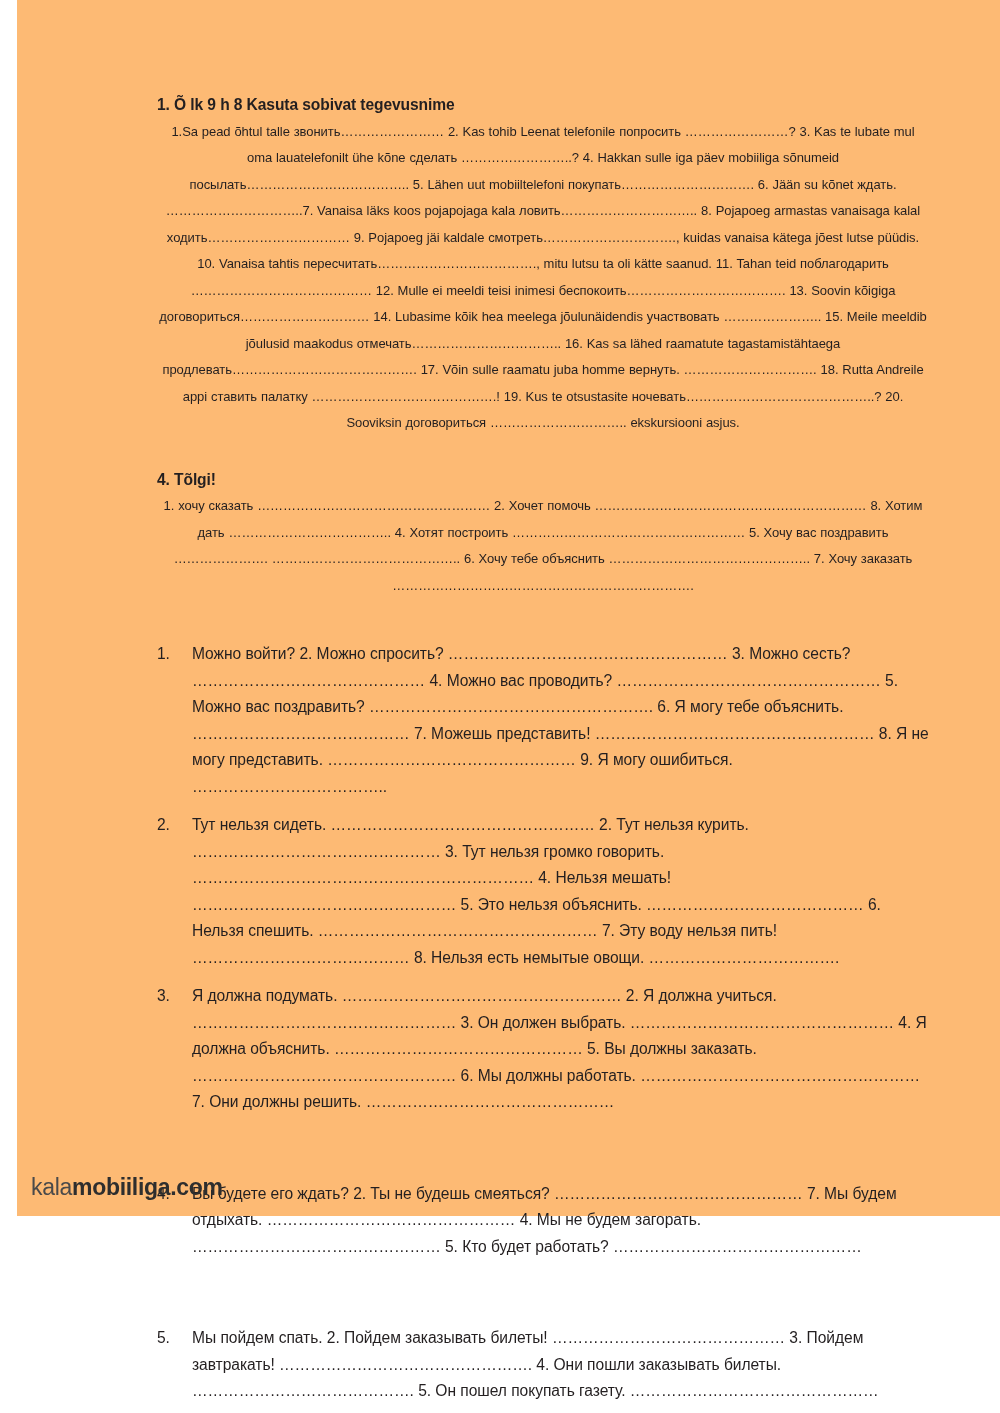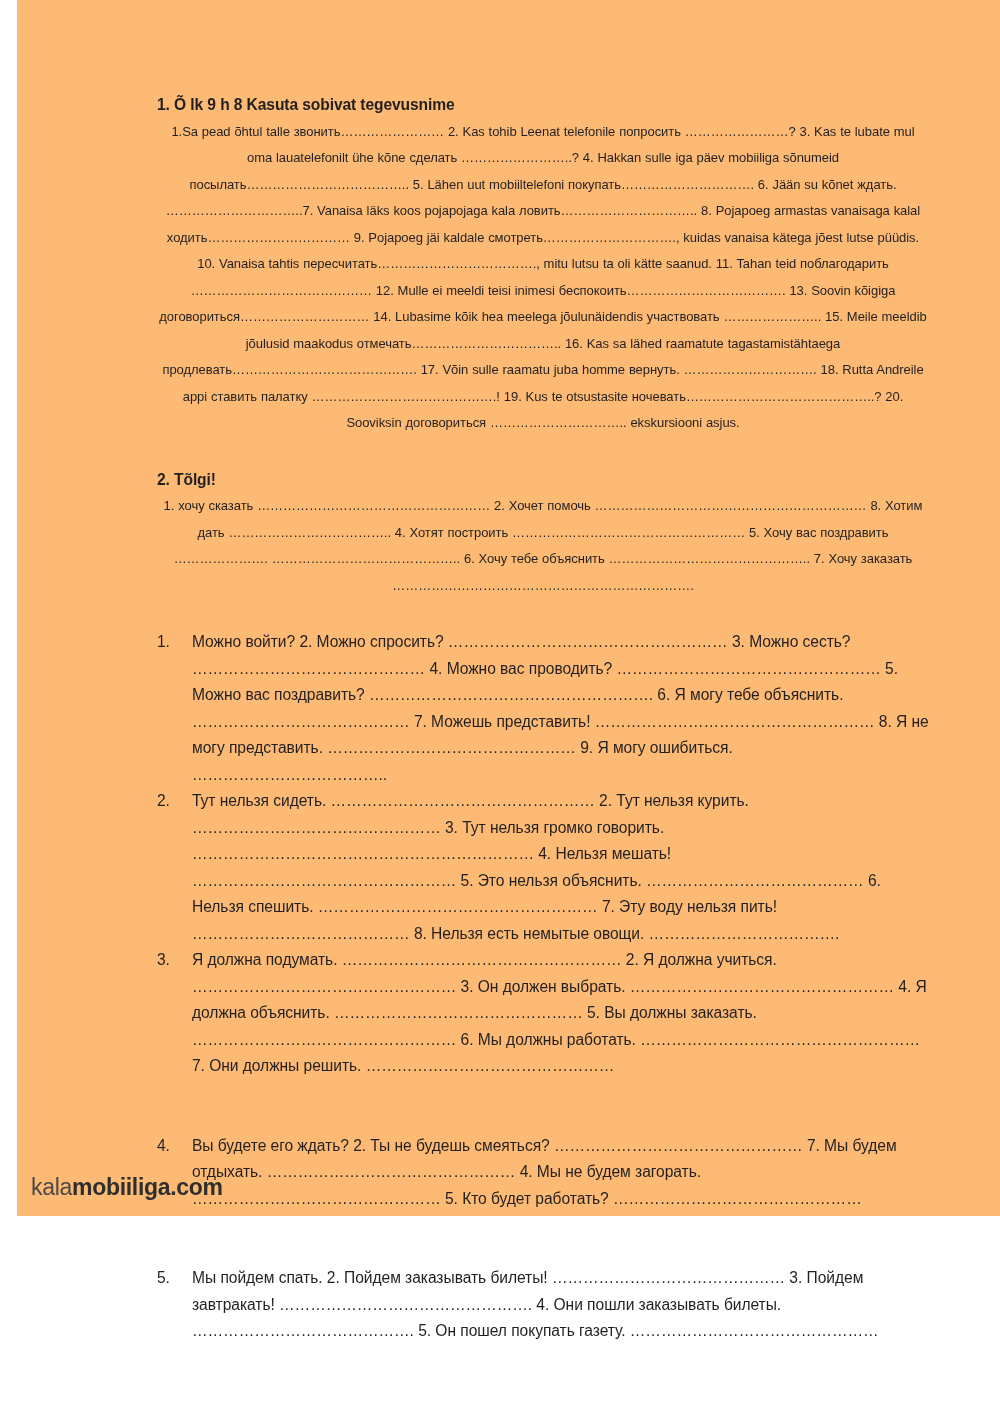--- a/index.html
+++ b/index.html
@@ -74,20 +74,21 @@
     left: 0;
     top: 0;
     width: 26px;
     text-align: left;
     font-size: 15.6px;
     line-height: 26.5px;
   }
 
   ol.numlist > li > .li-body {
     display: block;
+    margin-top: 12px;
   }
 
   .footer {
     position: absolute;
     left: 14px;
     bottom: 16px;
     font-size: 23px;
     line-height: 26px;
     color: #3a3a3a;
     letter-spacing: -0.3px;
@@ -102,21 +103,21 @@
 <div class="page">
 
   <div class="content">
 
     <h2 class="section-heading">1. Õ lk 9 h 8 Kasuta sobivat tegevusnime</h2>
 
     <p class="para">1.Sa pead õhtul talle звонить…………………… 2.  Kas tohib Leenat telefonile попросить ……………………? 3. Kas te lubate mul oma lauatelefonilt ühe kõne сделать ……………………..? 4. Hakkan sulle iga päev mobiiliga sõnumeid посылать……………………………….. 5. Lähen uut mobiiltelefoni  покупать…………………………. 6. Jään su kõnet ждать. …………………………..7. Vanaisa läks koos pojapojaga kala ловить………………………….. 8. Pojapoeg armastas vanaisaga kalal ходить…………………………… 9. Pojapoeg jäi kaldale смотреть…………………………., kuidas vanaisa kätega jõest lutse püüdis. 10. Vanaisa tahtis пересчитать………………………………., mitu lutsu ta oli kätte saanud. 11. Tahan teid поблагодарить …………………………………… 12. Mulle ei meeldi teisi inimesi беспокоить………………………………. 13. Soovin kõigiga договориться…………………………  14. Lubasime kõik hea meelega jõulunäidendis участвовать ………………….. 15. Meile meeldib jõulusid maakodus отмечать…………………………….. 16. Kas sa lähed raamatute tagastamistähtaega продлевать……………………………………. 17. Võin sulle raamatu juba homme вернуть. …………………………. 18. Rutta Andreile appi ставить палатку …………………………………….! 19. Kus te otsustasite ночевать……………………………………..? 20.  Sooviksin договориться ………………………….. ekskursiooni asjus.</p>
 
     <div class="section-gap"></div>
 
-    <h2 class="section-heading">2. Tõlgi!</h2>
+    <h2 class="section-heading">4. Tõlgi!</h2>
 
     <p class="para">1. хочу сказать ……………………………………………… 2. Хочет помочь ……………………………………………………… 8. Хотим дать ……………………………….. 4. Хотят построить ……………………………………………… 5. Хочу вас поздравить ………………….  …………………………………….. 6. Хочу тебе объяснить ……………………………………….. 7. Хочу заказать …………………………………………………………….</p>
 
     <div class="section-gap"></div>
 
     <ol class="numlist">
 
       <li>
         <span class="marker">1.</span>
         <span class="li-body">Можно войти? 2. Можно спросить? ……………………………………………… 3. Можно сесть? ……………………………………… 4. Можно вас проводить? ……………………………………………  5. Можно вас поздравить? ………………………………………………. 6. Я могу тебе объяснить. …………………………………… 7. Можешь представить! ……………………………………………… 8. Я не могу представить. ………………………………………… 9. Я могу ошибиться. ………………………………..</span>

